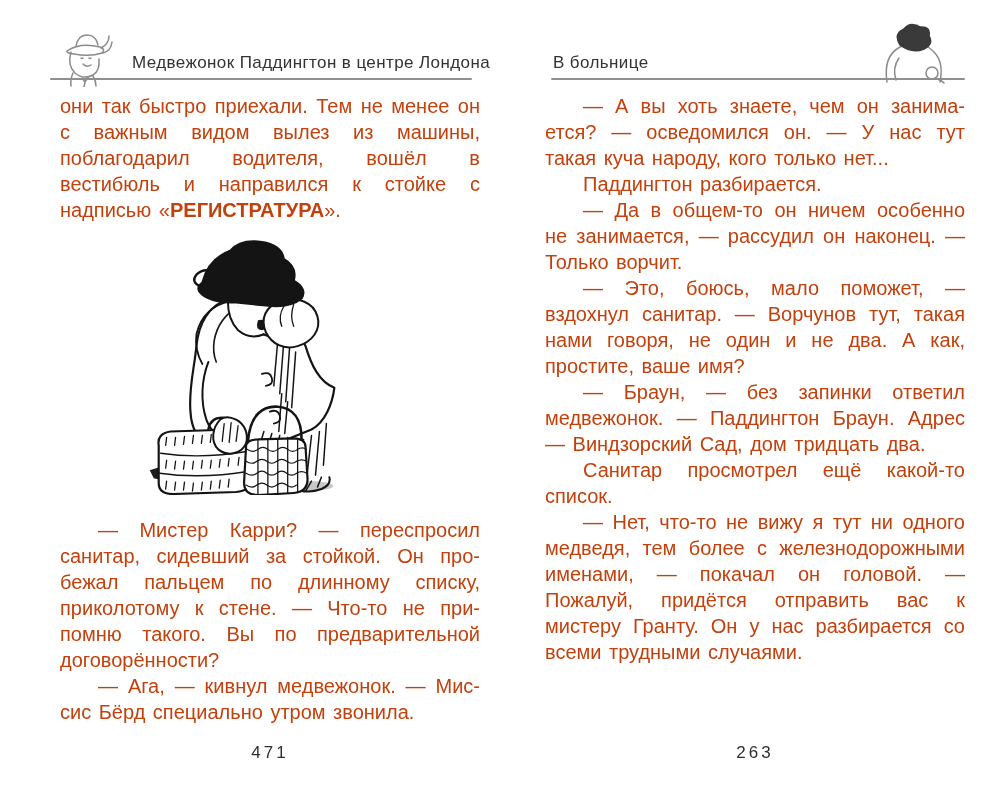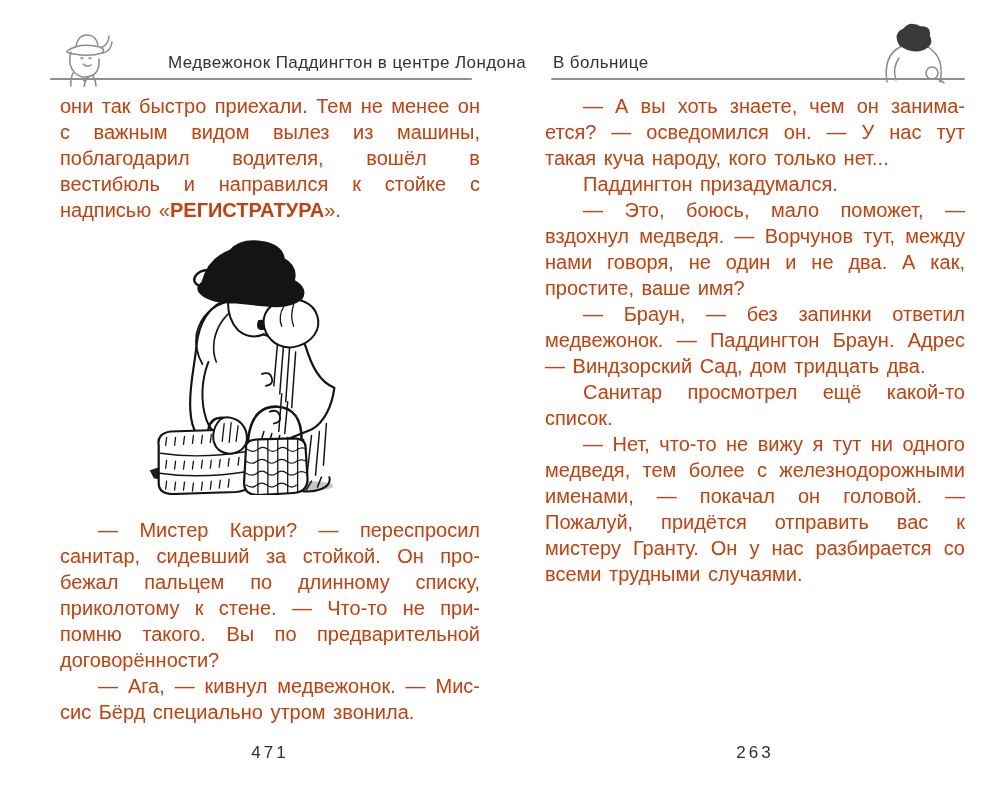--- a/index.html
+++ b/index.html
@@ -9,21 +9,21 @@
   .page{position:absolute;top:30px;width:420px;height:745px;}
   .page-left{left:60px;}
   .page-right{left:545px;}
 
   .page-header{position:relative;height:50px;margin-bottom:13px;}
   .header-rule{position:absolute;bottom:0;height:2px;background:#8f8f8f;border-radius:1px;}
   .page-left .header-rule{left:-10px;right:8px;}
   .page-right .header-rule{left:6px;right:0;}
 
   .header-title{position:absolute;bottom:7px;font-size:17px;letter-spacing:.4px;color:#333333;white-space:nowrap;}
-  .page-left .header-title{left:72px;right:8px;text-align:center;margin-left:36px;}
+  .page-left .header-title{left:72px;right:8px;text-align:center;}
   .page-right .header-title{left:8px;}
 
   .header-icon-left{position:absolute;left:-4px;bottom:-7px;width:60px;height:58px;}
   .header-icon-right{position:absolute;right:15px;bottom:-4px;width:76px;height:62px;}
 
   .page-body p{margin:0;font-size:20px;line-height:26px;color:#c2410c;text-align:justify;word-spacing:2px;}
   .page-body p.indent{text-indent:38px;}
   .page-body .bold{font-weight:700;}
 
   .illustration{margin:14px 0 22px 86px;width:206px;height:258px;}
@@ -127,22 +127,23 @@
           <path d="M25,36 Q18,46 22,58"></path>
           <circle cx="58" cy="51" r="6"></circle>
           <path d="M61,56 q6,2 9,5"></path>
         </g>
       </svg>
       <div class="header-rule"></div>
     </header>
 
     <div class="page-body">
         <p class="indent"><span>— А вы хоть знаете, чем он занима­ется? — осведомился он. — У нас тут такая куча народу, кого только нет...</span></p>
-        <p class="indent"><span>Паддингтон призадумался.</span></p>
-        <p class="indent"><span>— Это, боюсь, мало поможет, — вздохнул медведя. — Ворчунов тут, между нами говоря, не один и не два. А как, простите, ваше имя?</span></p>
+        <p class="indent"><span>Паддингтон разбирается.</span></p>
+        <p class="indent"><span>— Да в общем-то он ничем особен­но не занимается, — рассудил он на­конец. — Только ворчит.</span></p>
+        <p class="indent"><span>— Это, боюсь, мало поможет, — вздохнул санитар. — Ворчунов тут, такая нами говоря, не один и не два. А как, простите, ваше имя?</span></p>
         <p class="indent"><span>— Браун, — без запинки ответил медвежонок. — Паддингтон Браун. Адрес — Виндзорский Сад, дом три­дцать два.</span></p>
         <p class="indent"><span>Санитар просмотрел ещё какой-то список.</span></p>
         <p class="indent"><span>— Нет, что-то не вижу я тут ни од­ного медведя, тем более с железно­дорожными именами, — покачал он головой. — Пожалуй, придётся отпра­вить вас к мистеру Гранту. Он у нас разбирается со всеми трудными слу­чаями.</span></p>
       </div>
 
     <div class="page-number">263</div>
   </section>
 
 </div>
 

